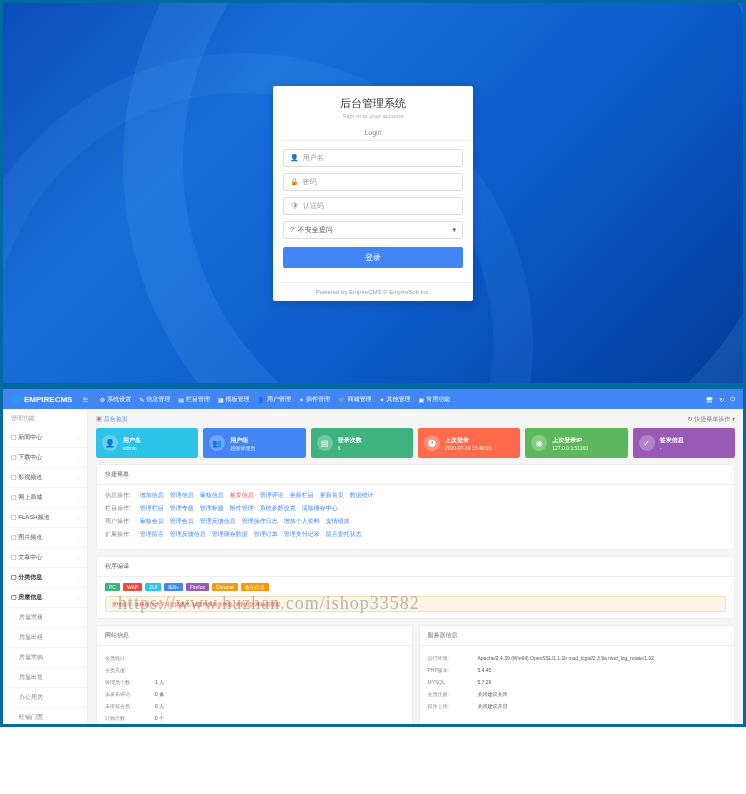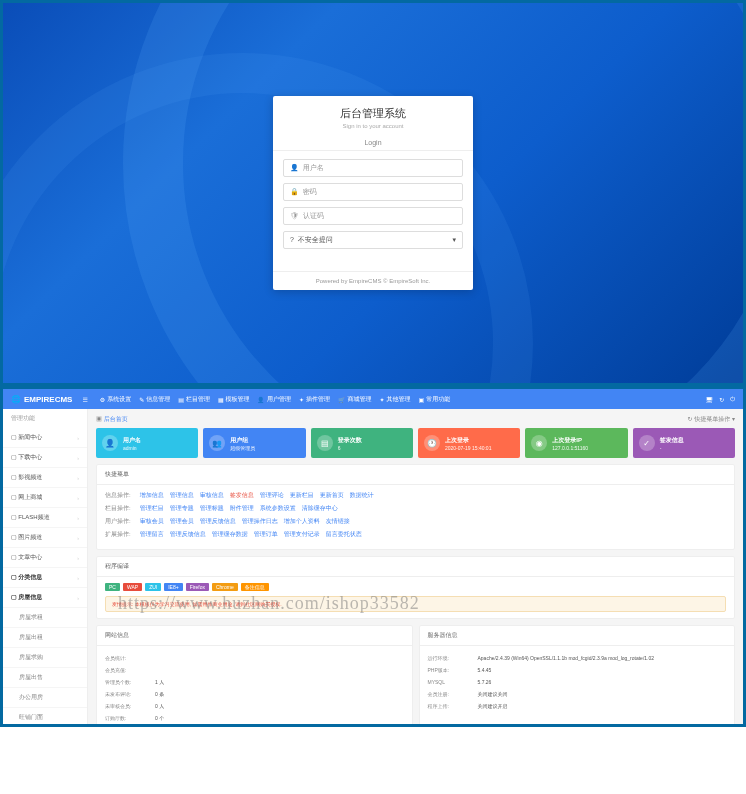--- a/index.html
+++ b/index.html
@@ -95,20 +95,21 @@
         <span>密码</span>
       </div>
       <div class="login-field">
         <span class="ico">🛡</span>
         <span>认证码</span>
       </div>
       <div class="login-select">
         <span><span>?</span>&nbsp;&nbsp;<span>不安全提问</span></span>
         <span>▾</span>
       </div>
+      <div class="login-btn">登录</div>
     </div>
     <div class="login-footer">Powered by EmpireCMS © EmpireSoft Inc.</div>
   </div>
 </div>
 </div>
 
 <div class="wrapper" style="position:relative;">
 <div class="dashboard">
   <div class="navbar">
     <div class="brand">

